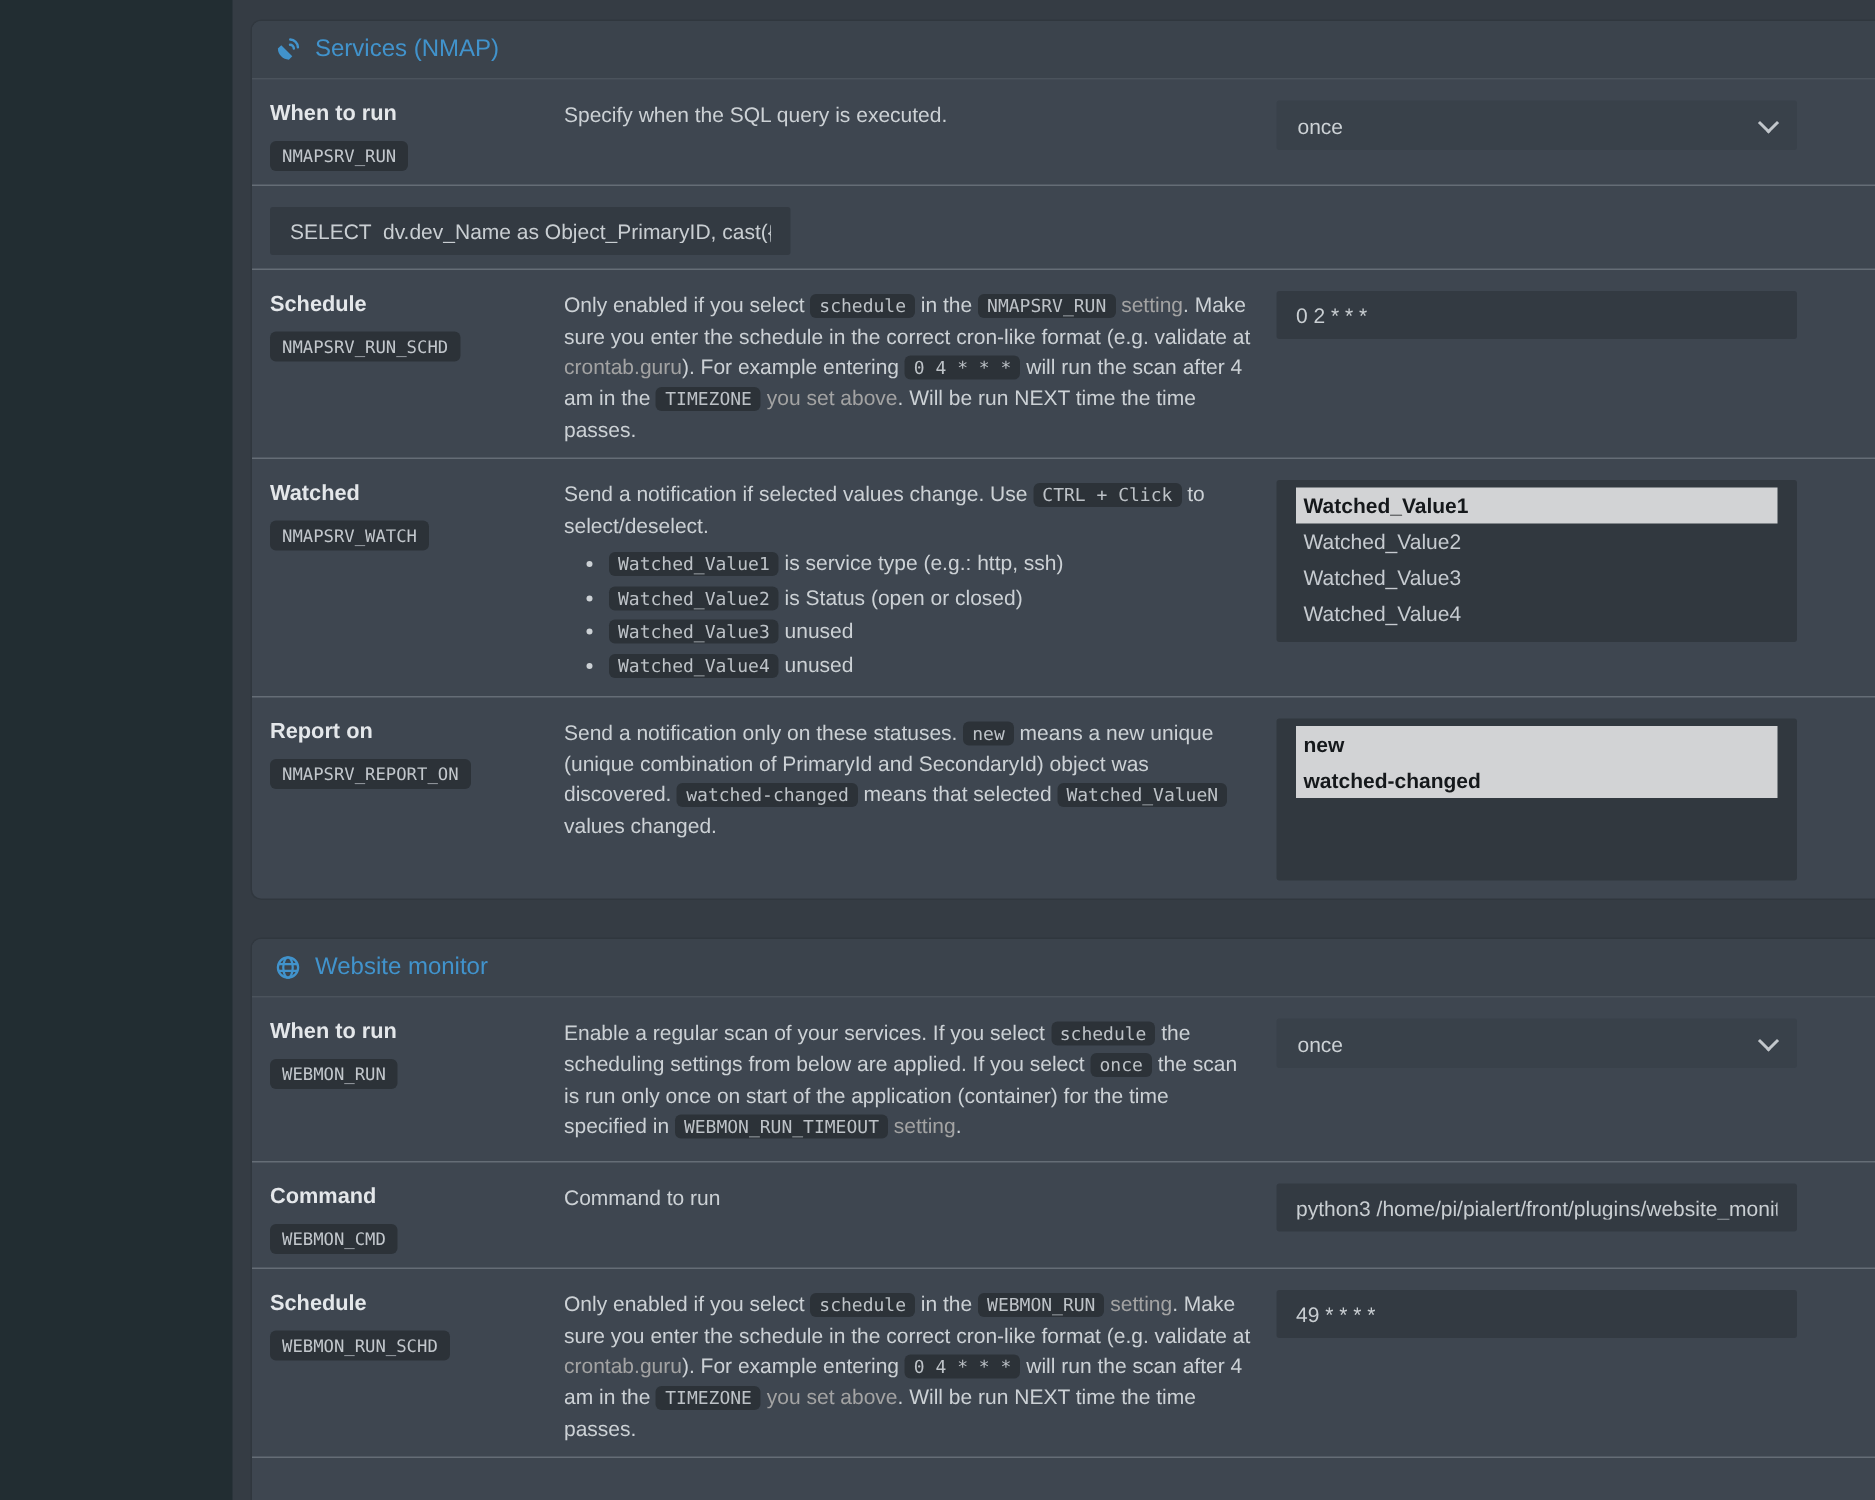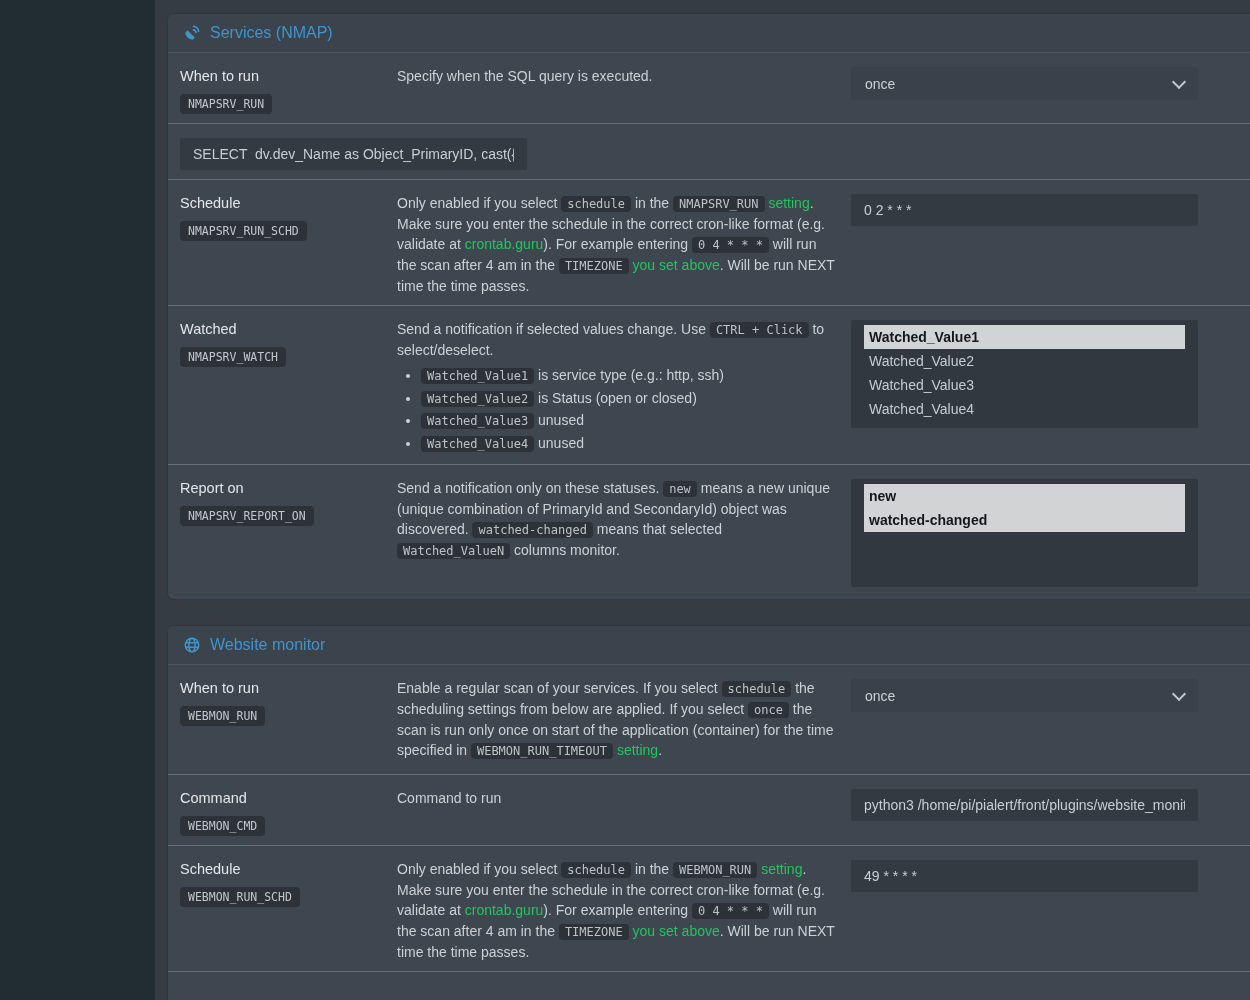--- a/index.html
+++ b/index.html
@@ -16,33 +16,33 @@
   .card-header{
     height:38px;display:flex;align-items:center;gap:9px;padding:0 15px;
     color:#4193cc;font-size:16px;background:#3b434c;border-bottom:1px solid #4b535c;
   }
   .card-header .hicon{display:flex;align-items:center;}
   .srow{
     display:grid;grid-template-columns:196px 475px 347px;
     padding:9px 20px 9px 12px;box-sizing:border-box;align-items:start;
   }
   .srow + .srow{border-top:1px solid #656d76;}
-  .slabel{font-weight:400;color:#e4e7ea;font-size:14.5px;line-height:19px;margin:5px 10px 8px 0;}
+  .slabel{font-weight:700;color:#e4e7ea;font-size:14.5px;line-height:19px;margin:5px 10px 8px 0;}
   .skey{
     display:inline-block;background:#2c3238;color:#c2c7cc;
     font-family:"DejaVu Sans Mono",monospace;font-size:11.5px;
     padding:3px 8px;border-radius:4px;
   }
-  .desc{color:#ccd1d5;font-size:14px;line-height:20px;padding:4px 14px 0 0;margin-left:21px;}
+  .desc{color:#ccd1d5;font-size:14px;line-height:20px;padding:4px 14px 0 0;}
   .icode{
     background:#2c3238;color:#bdc2c7;font-family:"DejaVu Sans Mono",monospace;
     font-size:12px;padding:1px 6px;border-radius:4px;white-space:nowrap;
   }
-  .ilink{color:#22c55e;text-decoration:none;cursor:pointer;text-align:center;}
-  .bullets{margin:5px 15px 0;padding-left:30px;}
+  .ilink{color:#a3a3a3;text-decoration:none;cursor:pointer;text-align:center;}
+  .bullets{margin:5px 0 0;padding-left:30px;}
   .bullets li{line-height:21.5px;color:#ccd1d5;font-size:14px;}
   .bullets li::marker{color:#ccd1d5;}
   .control{padding-top:2px;}
   .ctl-select{
     height:33px;background:#39414a;border-radius:2px;display:flex;align-items:center;
     justify-content:space-between;padding:0 14px;color:#ccd1d5;font-size:14px;cursor:pointer;margin-top:3px;
   }
   .chev{width:8px;height:8px;border-right:2px solid #c2c7cc;border-bottom:2px solid #c2c7cc;
     transform:rotate(45deg);margin-top:-4px;}
   .ctl-input{
@@ -132,21 +132,21 @@
             <div class="opt">Watched_Value4</div>
           </div>
       </div>
     </div>
 
     <div class="srow c0r4">
       <div>
         <div class="slabel">Report on</div>
         <code class="skey">NMAPSRV_REPORT_ON</code>
       </div>
-      <div class="desc"><span>Send a notification only on these statuses. </span><code class="icode">new</code><span> means a new unique (unique combination of PrimaryId and SecondaryId) object was discovered. </span><code class="icode">watched-changed</code><span> means that selected </span><code class="icode">Watched_ValueN</code><span> columns monitor.</span></div>
+      <div class="desc"><span>Send a notification only on these statuses. </span><code class="icode">new</code><span> means a new unique (unique combination of PrimaryId and SecondaryId) object was discovered. </span><code class="icode">watched-changed</code><span> means that selected </span><code class="icode">Watched_ValueN</code><span> values changed.</span></div>
       <div class="control">
         <div class="listbox">
             <div class="opt sel">new</div>
             <div class="opt sel">watched-changed</div>
           </div>
       </div>
     </div>
   </div>
 
   <div class="card">

